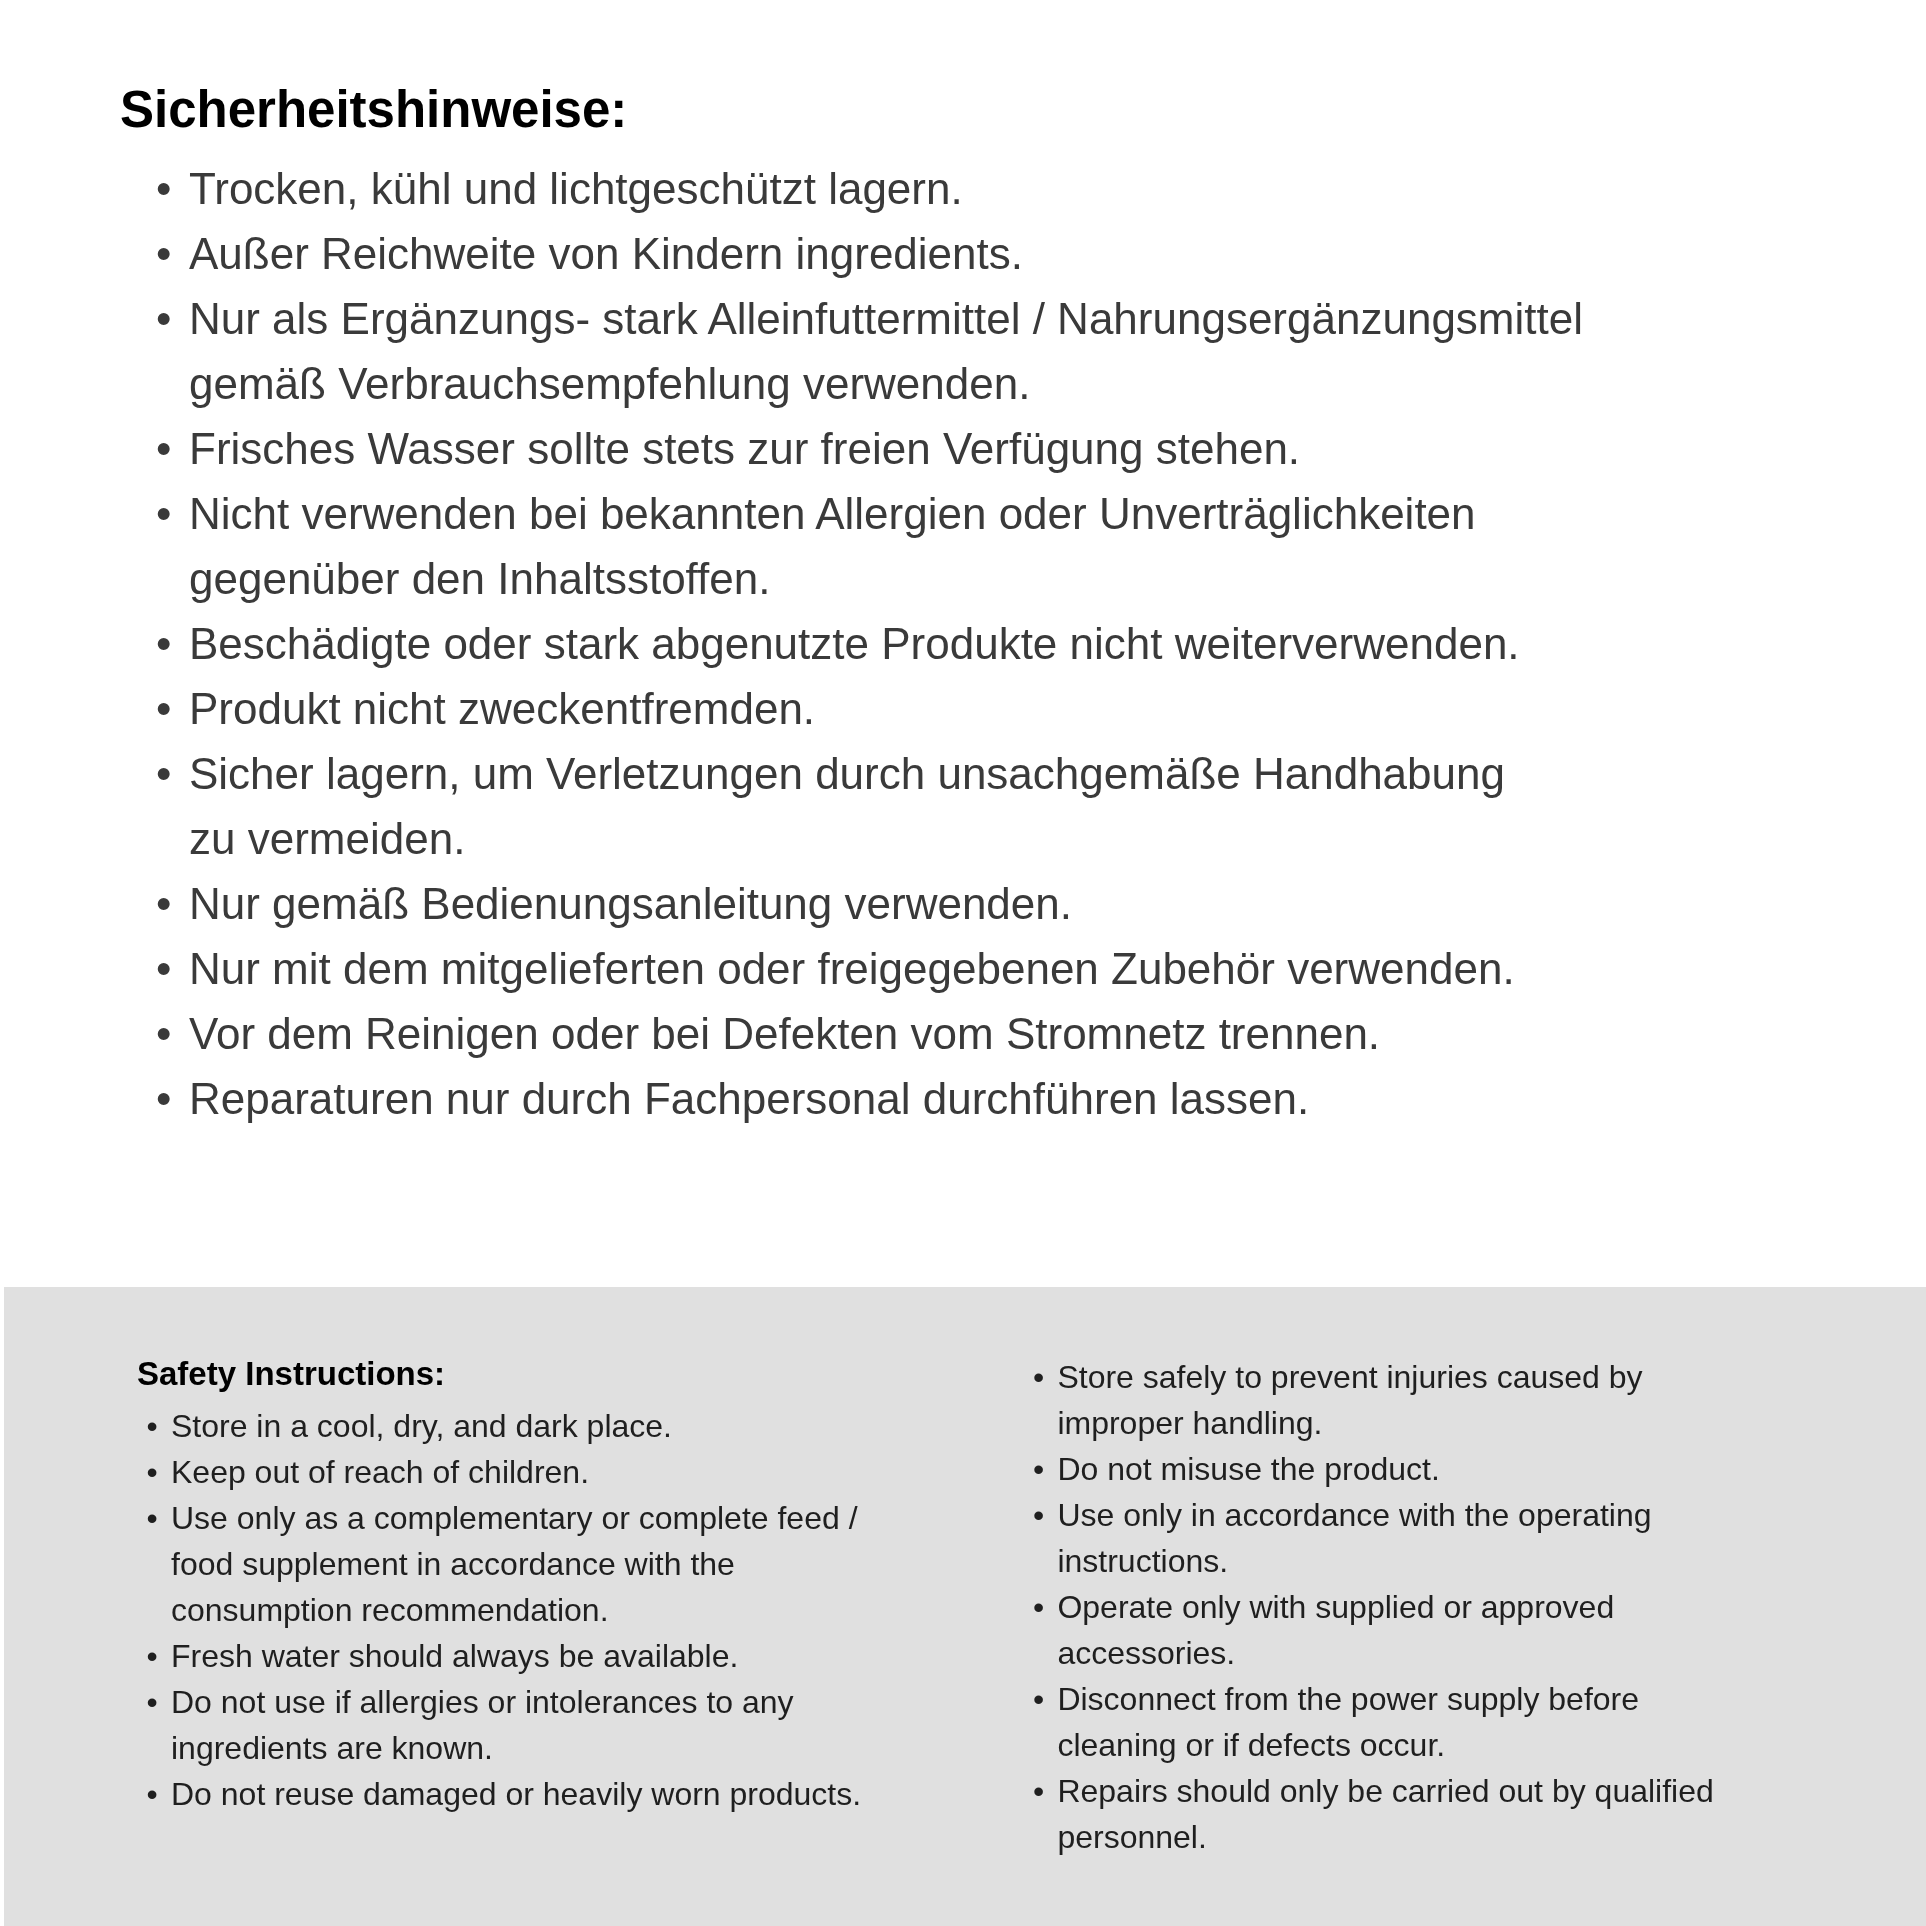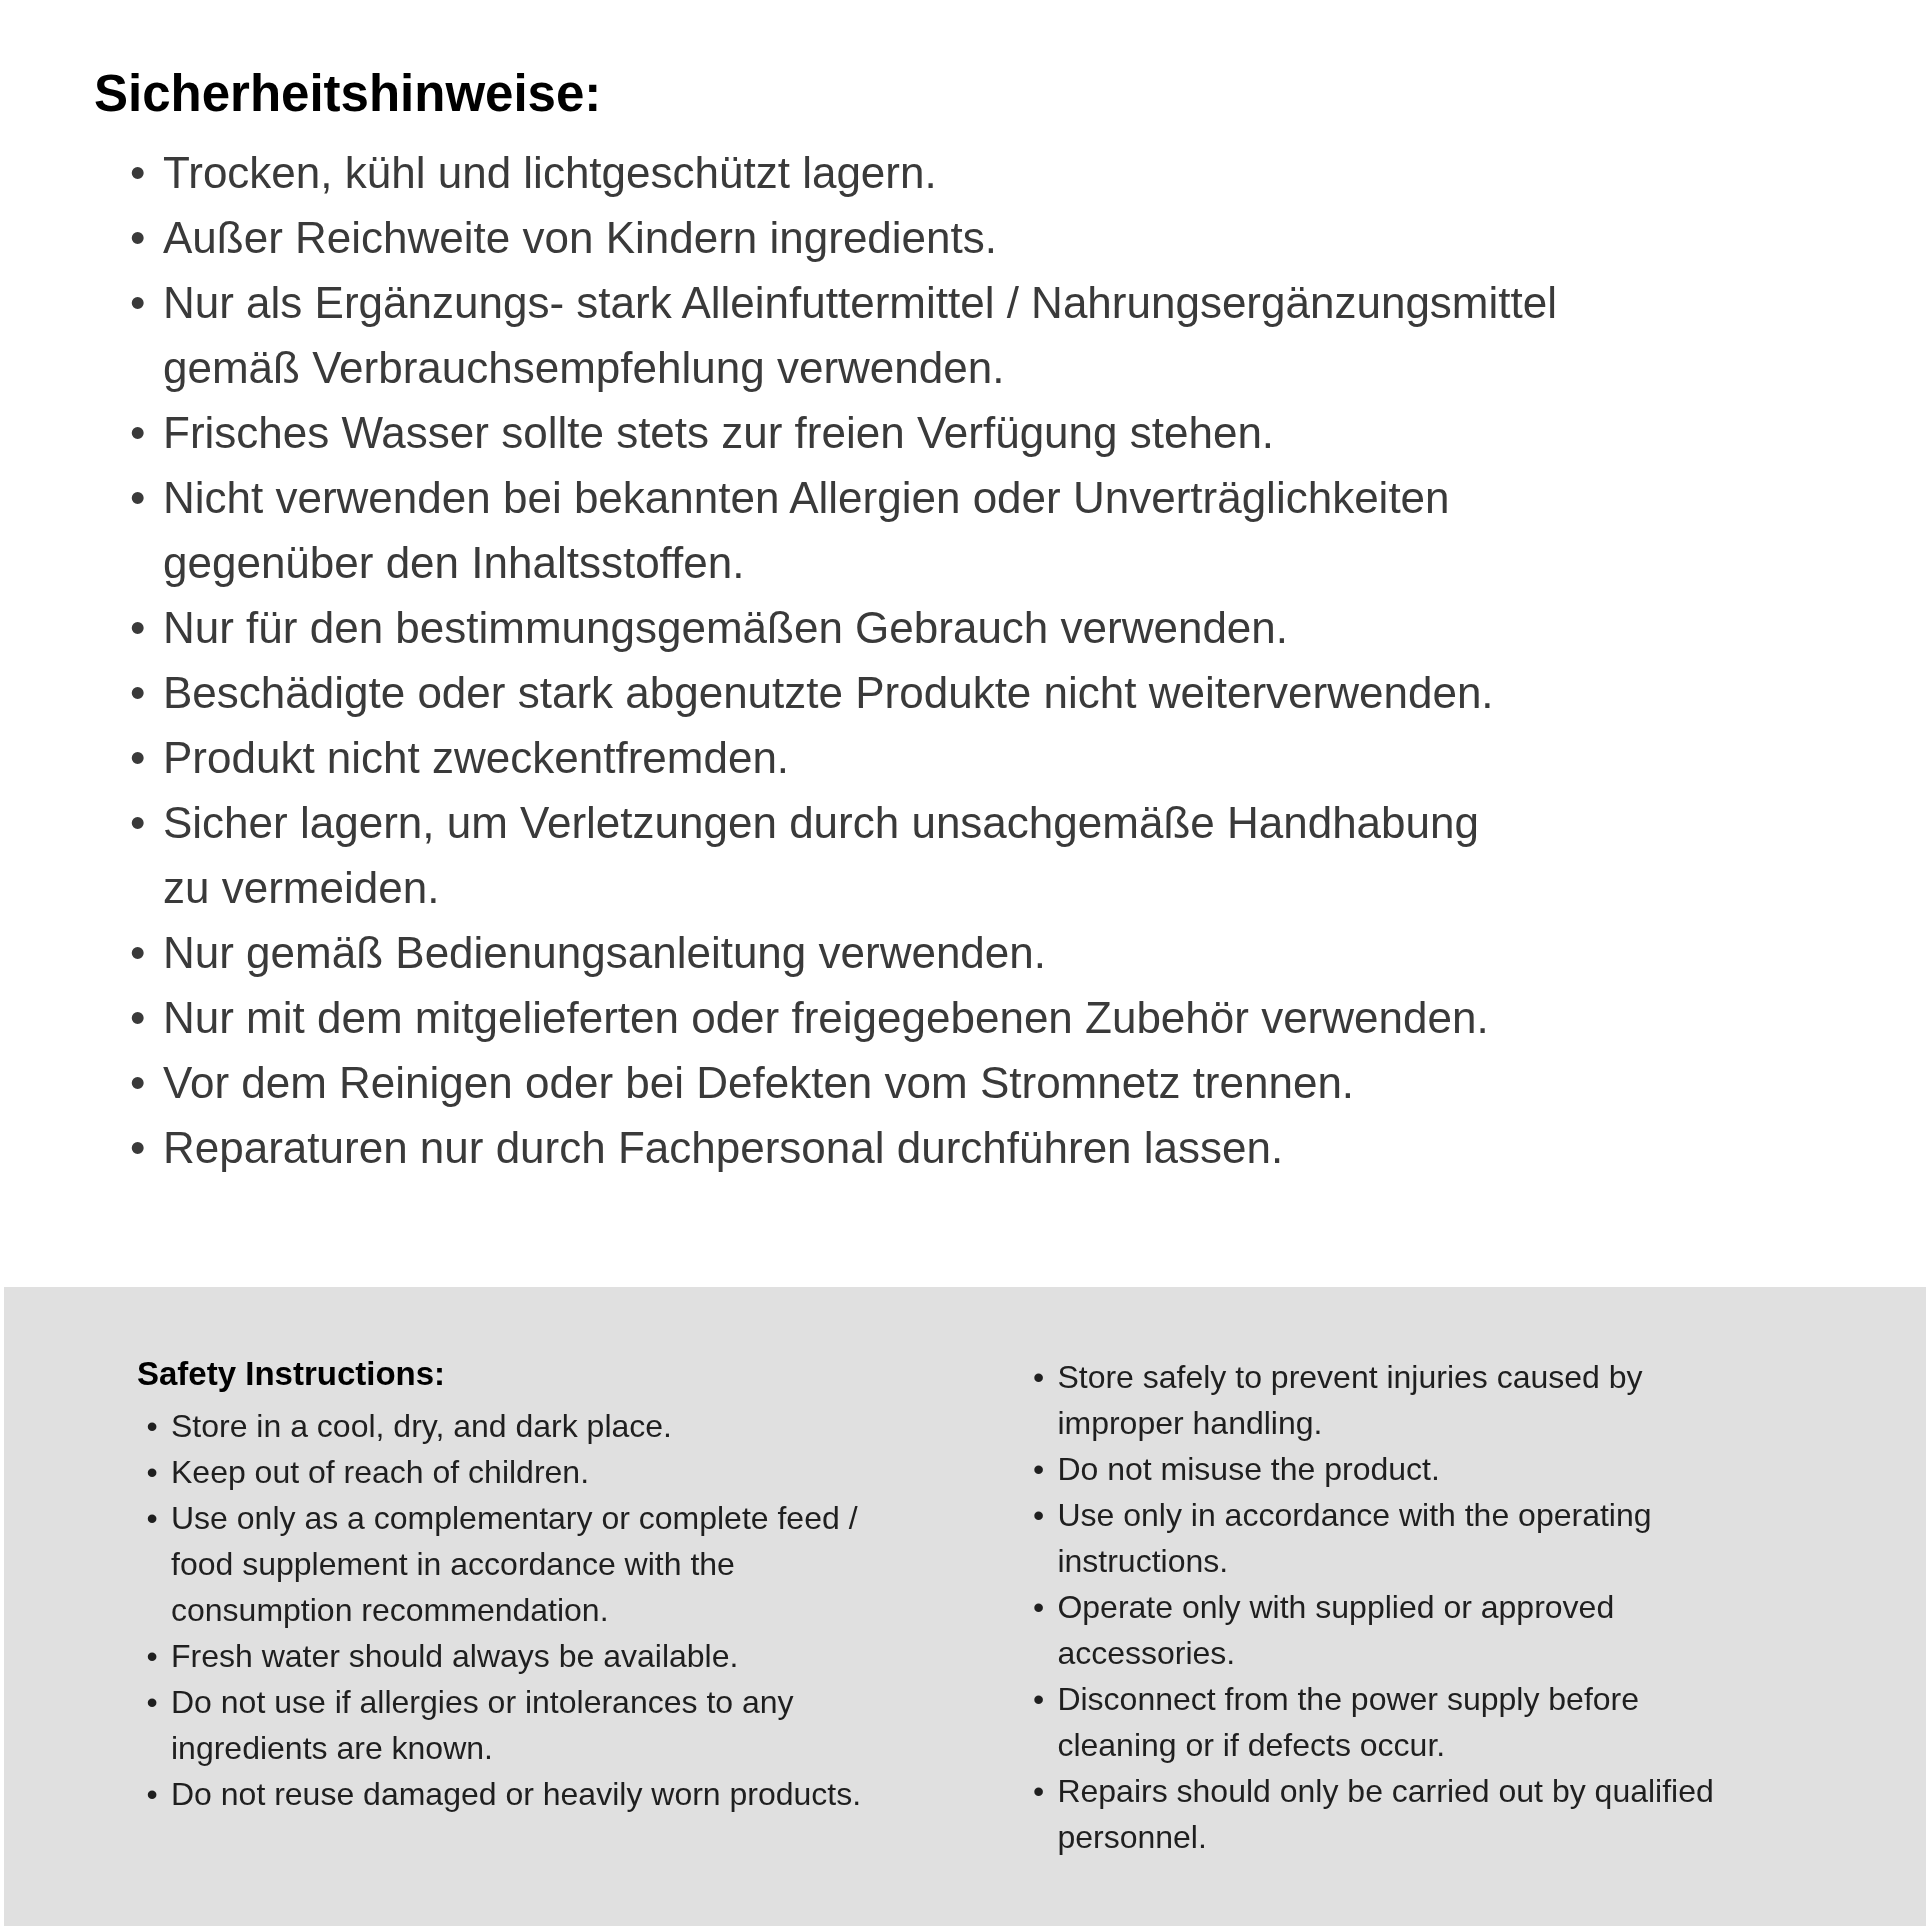--- a/index.html
+++ b/index.html
@@ -16,22 +16,22 @@
     font-family:"Liberation Sans","DejaVu Sans",sans-serif;
     background:var(--background);
   }
   .page{
     position:relative;width:1926px;height:1926px;
     background:var(--background);overflow:hidden;
   }
 
   
   .de-section{
-    position:absolute;top:0;left:0;right:0;
-    padding:64px 96px 0 94px;
+    position:absolute;top:16px;left:0;right:0;
+    padding:64px 96px 0 120px;
   }
   .de-title{
     font-size:51px;line-height:59px;font-weight:700;
     color:var(--title);margin:0 0 16.7px 0;
   }
   .de-list{
     list-style:none;margin:0 0 0 36px;padding:0;
     font-size:44px;line-height:65px;color:var(--body-text);
   }
   .de-list li{
@@ -74,21 +74,20 @@
   <section class="de-section">
     <h1 class="de-title">Sicherheitshinweise:</h1>
     <ul class="de-list">
       <li>Trocken, kühl und lichtgeschützt lagern.</li>
       <li>Außer Reichweite von Kindern ingredients.</li>
       <li>Nur als Ergänzungs- stark Alleinfuttermittel / Nahrungsergänzungsmittel
 gemäß Verbrauchsempfehlung verwenden.</li>
       <li>Frisches Wasser sollte stets zur freien Verfügung stehen.</li>
       <li>Nicht verwenden bei bekannten Allergien oder Unverträglichkeiten
 gegenüber den Inhaltsstoffen.</li>
-      <li>Nur für den bestimmungsgemäßen Gebrauch verwenden.</li>
       <li>Beschädigte oder stark abgenutzte Produkte nicht weiterverwenden.</li>
       <li>Produkt nicht zweckentfremden.</li>
       <li>Sicher lagern, um Verletzungen durch unsachgemäße Handhabung
 zu vermeiden.</li>
       <li>Nur gemäß Bedienungsanleitung verwenden.</li>
       <li>Nur mit dem mitgelieferten oder freigegebenen Zubehör verwenden.</li>
       <li>Vor dem Reinigen oder bei Defekten vom Stromnetz trennen.</li>
       <li>Reparaturen nur durch Fachpersonal durchführen lassen.</li>
     </ul>
   </section>

